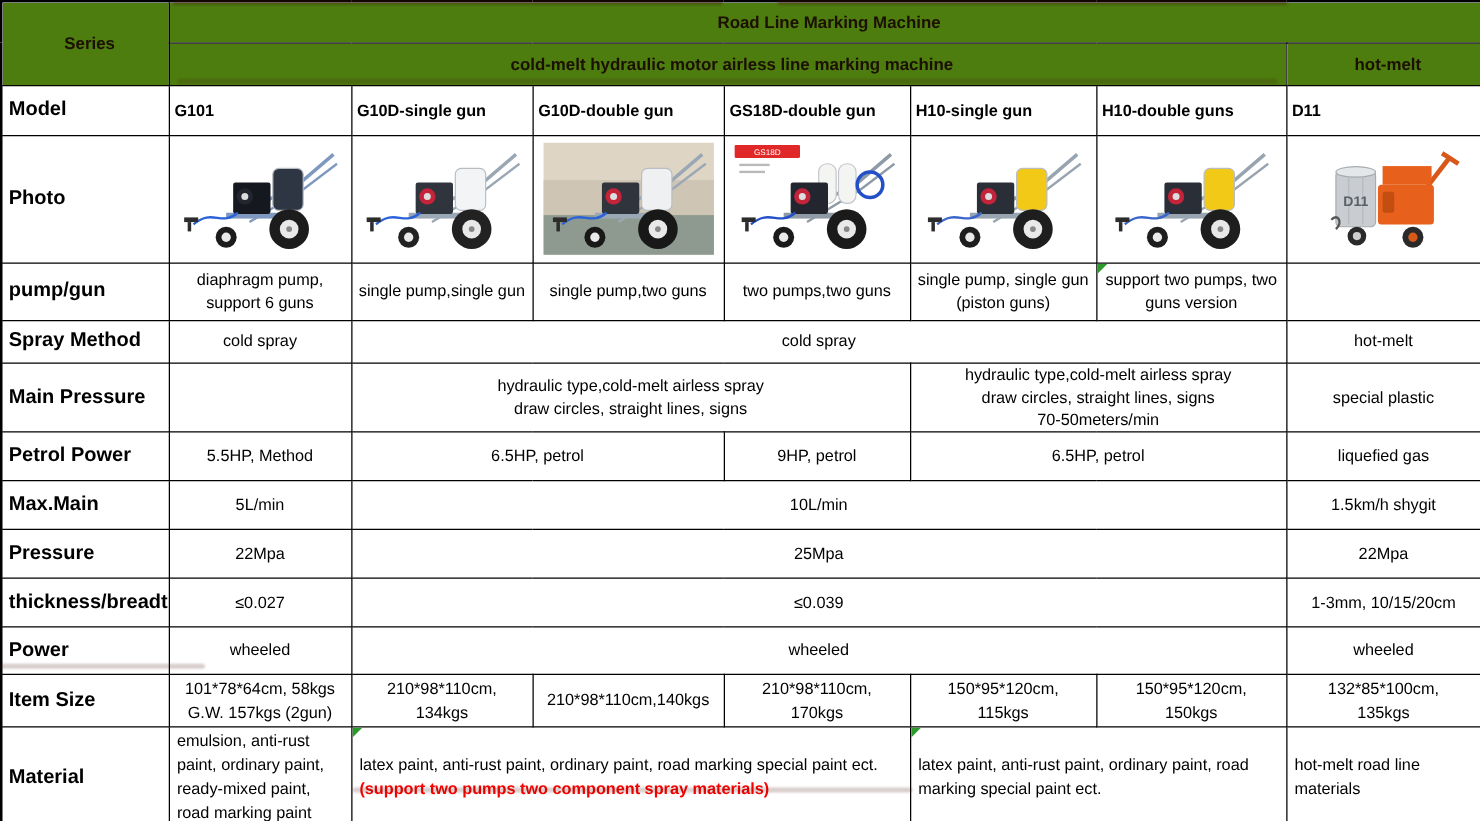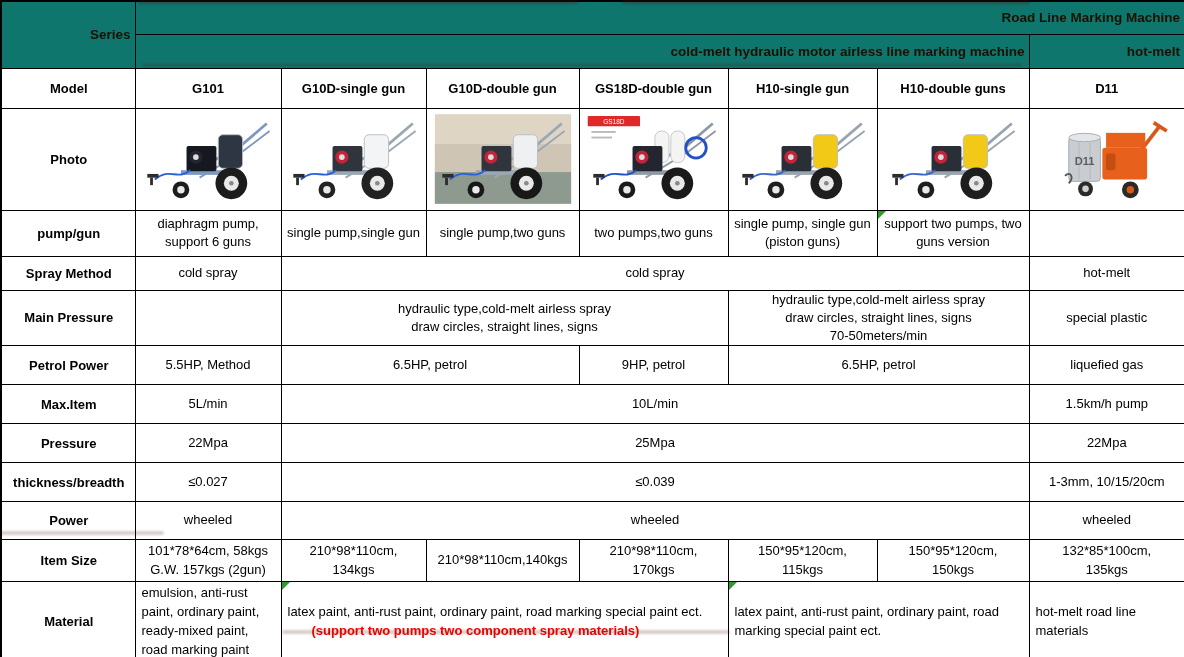--- a/index.html
+++ b/index.html
@@ -2,26 +2,26 @@
 <html><head>
 <meta charset="utf-8">
 <style>
   html,body{margin:0;padding:0;background:#fff;}
   .sheet{
     position:relative;width:1184px;height:657px;overflow:hidden;background:#fff;
     font-family:"Liberation Sans","DejaVu Sans",sans-serif;color:#000;
   }
   table.spec{border-collapse:collapse;table-layout:fixed;width:1184px;border:2px solid #000;}
   td,th{border:1px solid #000;padding:0 4px;font-size:13px;overflow:hidden;vertical-align:middle;}
-  .hdr{background:#0f766e;font-weight:bold;text-align:right;font-size:13.5px;color:#1c1000;padding-left:11px;}
-  .lbl{font-weight:bold;text-align:center;padding-left:5px;font-size:13px;}
-  .model{font-weight:bold;text-align:center;}
+  .hdr{background:#4d7c0f;font-weight:bold;text-align:center;font-size:13.5px;color:#1c1000;padding-left:11px;}
+  .lbl{font-weight:bold;text-align:left;padding-left:5px;font-size:16px;}
+  .model{font-weight:bold;}
   .val{text-align:center;line-height:1.4;}
   .leftcell{text-align:left;line-height:1.45;padding:2px 6px;}
-  .red{color:#FF0000;font-weight:bold;margin-left:24px;}
+  .red{color:#FF0000;font-weight:bold;}
   .photo-cell{padding:0;text-align:center;vertical-align:middle;}
   .ph{display:flex;align-items:center;justify-content:center;width:100%;height:100%;}
   td.flag{position:relative;}
   td.flag::before{content:"";position:absolute;top:0;left:0;width:0;height:0;
     border-top:8px solid #2D9A2D;border-right:8px solid transparent;}
   .wm{position:absolute;left:464px;top:309px;font-size:31px;color:#8a8a8a;opacity:.58;
     white-space:nowrap;pointer-events:none;letter-spacing:.5px;}
   .sm{position:absolute;height:4px;border-radius:2px;background:rgba(70,25,15,.42);
     filter:blur(1px);pointer-events:none;}
 </style>
@@ -265,24 +265,24 @@
     <tr style="height:39px">
       <td class="lbl">Petrol Power</td>
       <td class="val">5.5HP, Method</td>
       <td class="val" colspan="2">6.5HP, petrol</td>
       <td class="val">9HP, petrol</td>
       <td class="val" colspan="2">6.5HP, petrol</td>
       <td class="val">liquefied gas</td>
     </tr>
 
     <tr style="height:39px">
-      <td class="lbl">Max.Item</td>
+      <td class="lbl">Max.Main</td>
       <td class="val">5L/min</td>
       <td class="val" colspan="5">10L/min</td>
-      <td class="val">1.5km/h pump</td>
+      <td class="val">1.5km/h shygit</td>
     </tr>
 
     <tr style="height:39px">
       <td class="lbl">Pressure</td>
       <td class="val">22Mpa</td>
       <td class="val" colspan="5">25Mpa</td>
       <td class="val">22Mpa</td>
     </tr>
 
     <tr style="height:39px">

